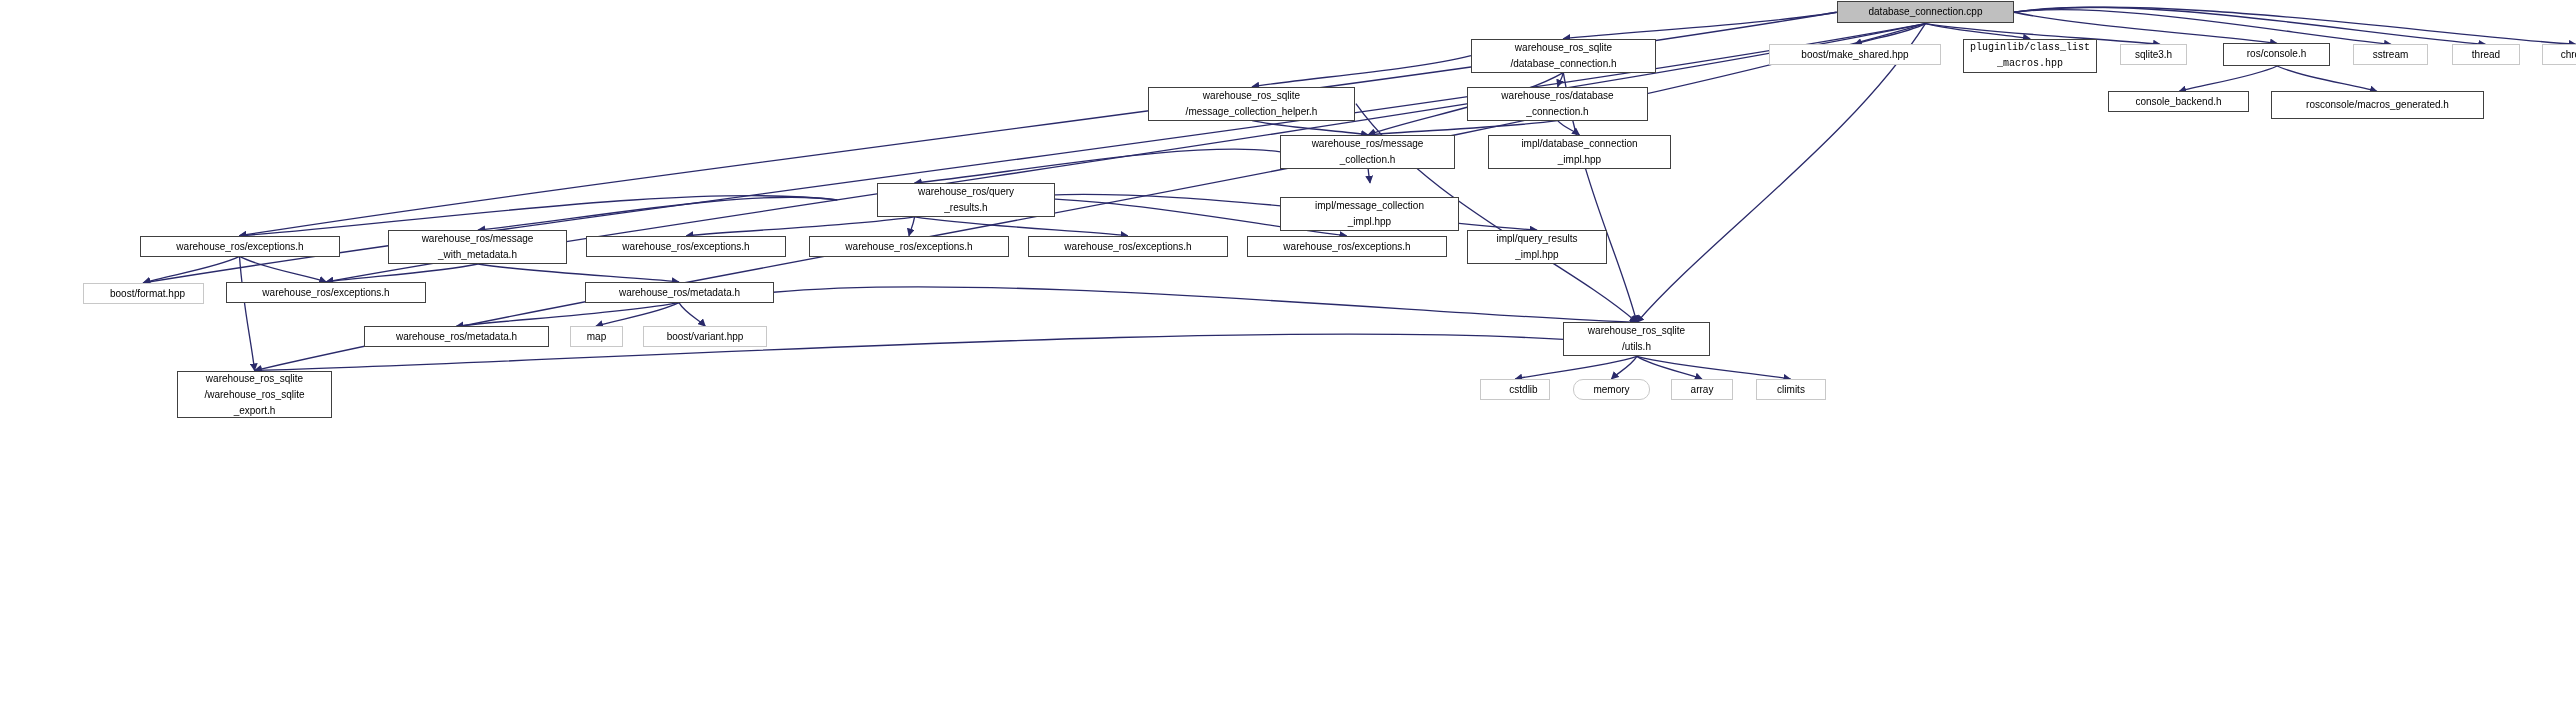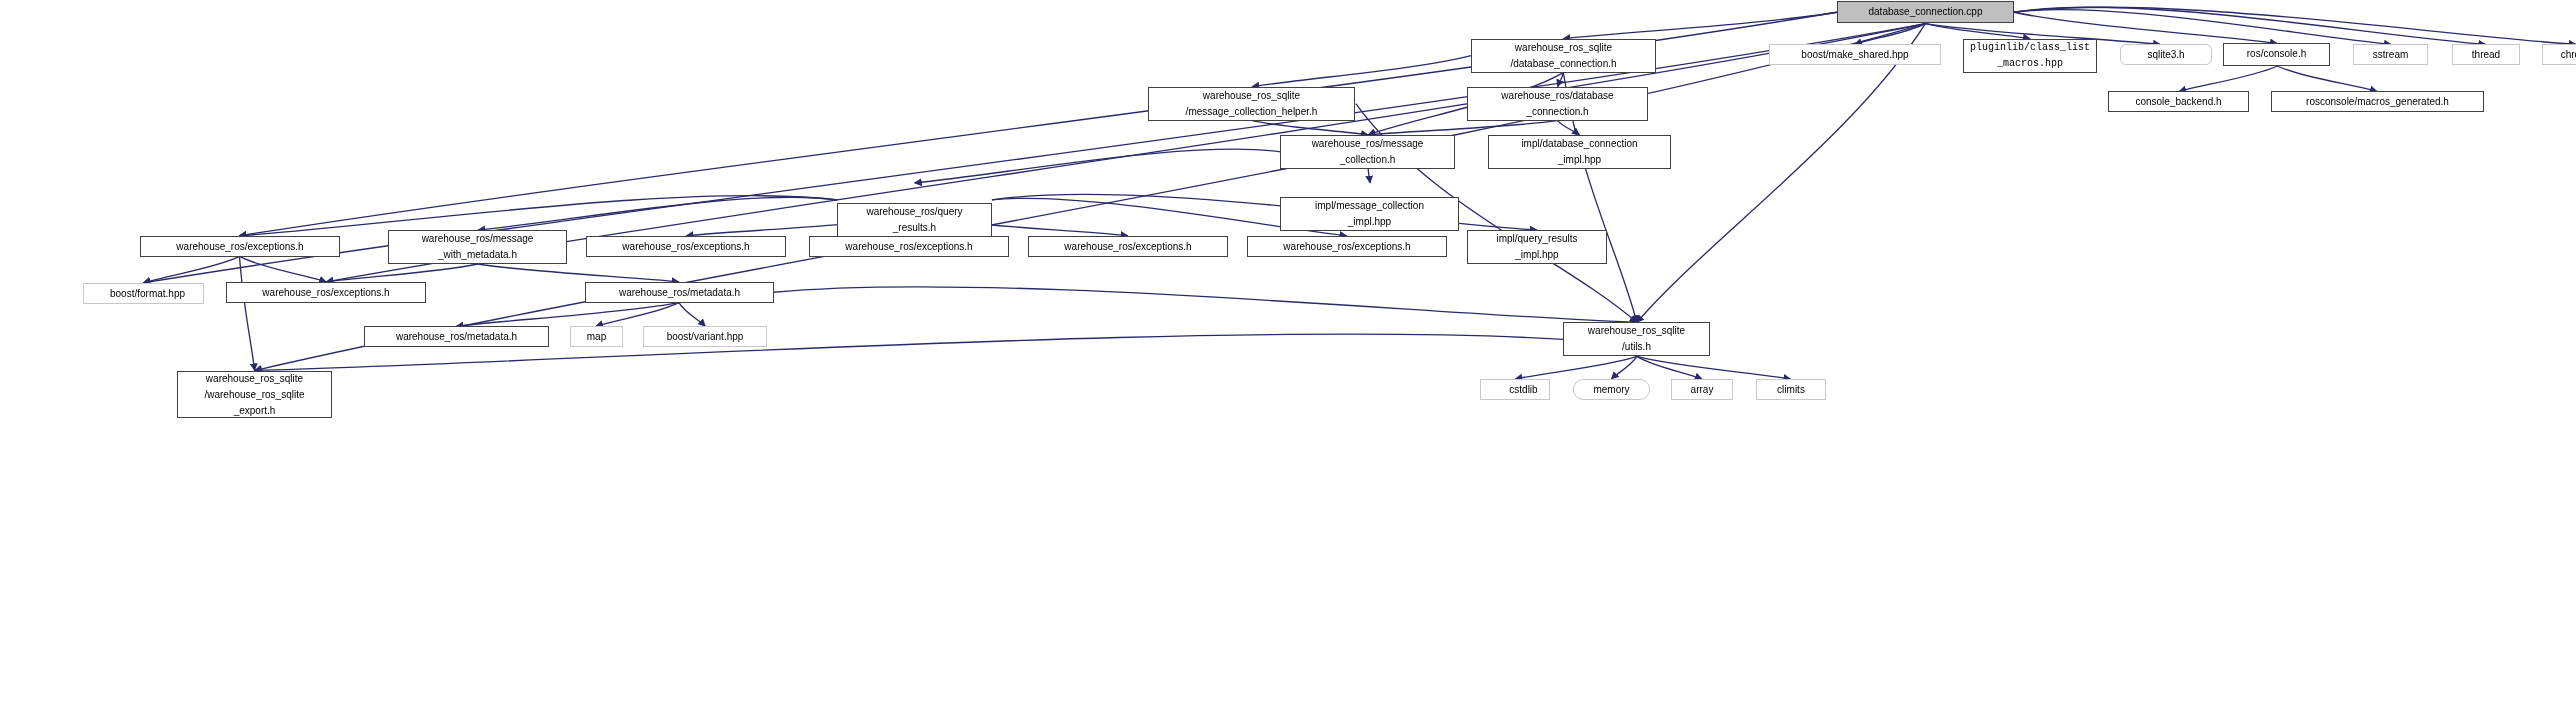--- a/index.html
+++ b/index.html
@@ -106,38 +106,38 @@
         <path d="M 1658 360 C 1311 338.85, 617 383.76, 270 393" fill="none" stroke="#2a2a6a" stroke-width="1.4" marker-end="url(#arrow)"></path>
       </g>
   </svg>
   <div id="node-layer">
       <div class="node root" style="left: 1837px; top: 0.9px; width: 177px; height: 22.6px;">database_connection.cpp</div>
       <div class="node strong" style="left: 1471px; top: 39px; width: 185px; height: 34px;">warehouse_ros_sqlite
 /database_connection.h</div>
       <div class="node " style="left: 1769px; top: 44px; width: 172px; height: 21px;">boost/make_shared.hpp</div>
       <div class="node strong" style="left: 1963px; top: 39px; width: 134px; height: 34px; font-family: Liberation Mono, monospace;">pluginlib/class_list
 _macros.hpp</div>
-      <div class="node " style="left: 2120px; top: 44px; width: 92px; height: 21px; border-radius: 6px;">sqlite3.h</div>
+      <div class="node " style="left: 2120px; top: 44px; width: 67px; height: 21px;">sqlite3.h</div>
       <div class="node strong" style="left: 2223px; top: 43px; width: 107px; height: 22.6px;">ros/console.h</div>
       <div class="node " style="left: 2353px; top: 44px; width: 75px; height: 21px;">sstream</div>
       <div class="node " style="left: 2452px; top: 44px; width: 68px; height: 21px;">thread</div>
       <div class="node " style="left: 2542px; top: 44px; width: 68px; height: 21px;">chrono</div>
       <div class="node strong" style="left: 2108px; top: 91px; width: 141px; height: 21px;">console_backend.h</div>
-      <div class="node strong" style="left: 2271px; top: 91px; width: 213px; height: 21px;">rosconsole/macros_generated.h</div>
+      <div class="node strong" style="left: 2271px; top: 91px; width: 213px; height: 28px;">rosconsole/macros_generated.h</div>
       <div class="node strong" style="left: 1148px; top: 87px; width: 207px; height: 34px;">warehouse_ros_sqlite
 /message_collection_helper.h</div>
       <div class="node strong" style="left: 1467px; top: 87px; width: 181px; height: 34px;">warehouse_ros/database
 _connection.h</div>
       <div class="node strong" style="left: 1280px; top: 135px; width: 175px; height: 34px;">warehouse_ros/message
 _collection.h</div>
       <div class="node strong" style="left: 1488px; top: 135px; width: 183px; height: 34px;">impl/database_connection
 _impl.hpp</div>
       <div class="node strong" style="left: 1280px; top: 197px; width: 179px; height: 34px;">impl/message_collection
 _impl.hpp</div>
-      <div class="node strong" style="left: 837px; top: 183px; width: 155px; height: 34px; margin-top: 20px;">warehouse_ros/query
+      <div class="node strong" style="left: 877px; top: 183px; width: 178px; height: 34px;">warehouse_ros/query
 _results.h</div>
       <div class="node strong" style="left: 140px; top: 236px; width: 200px; height: 21px;">warehouse_ros/exceptions.h</div>
       <div class="node strong" style="left: 388px; top: 230px; width: 179px; height: 34px;">warehouse_ros/message
 _with_metadata.h</div>
       <div class="node strong" style="left: 586px; top: 236px; width: 200px; height: 21px;">warehouse_ros/exceptions.h</div>
       <div class="node strong" style="left: 809px; top: 236px; width: 200px; height: 21px;">warehouse_ros/exceptions.h</div>
       <div class="node strong" style="left: 1028px; top: 236px; width: 200px; height: 21px;">warehouse_ros/exceptions.h</div>
       <div class="node strong" style="left: 1247px; top: 236px; width: 200px; height: 21px;">warehouse_ros/exceptions.h</div>
       <div class="node strong" style="left: 1467px; top: 230px; width: 140px; height: 34px;">impl/query_results
 _impl.hpp</div>

